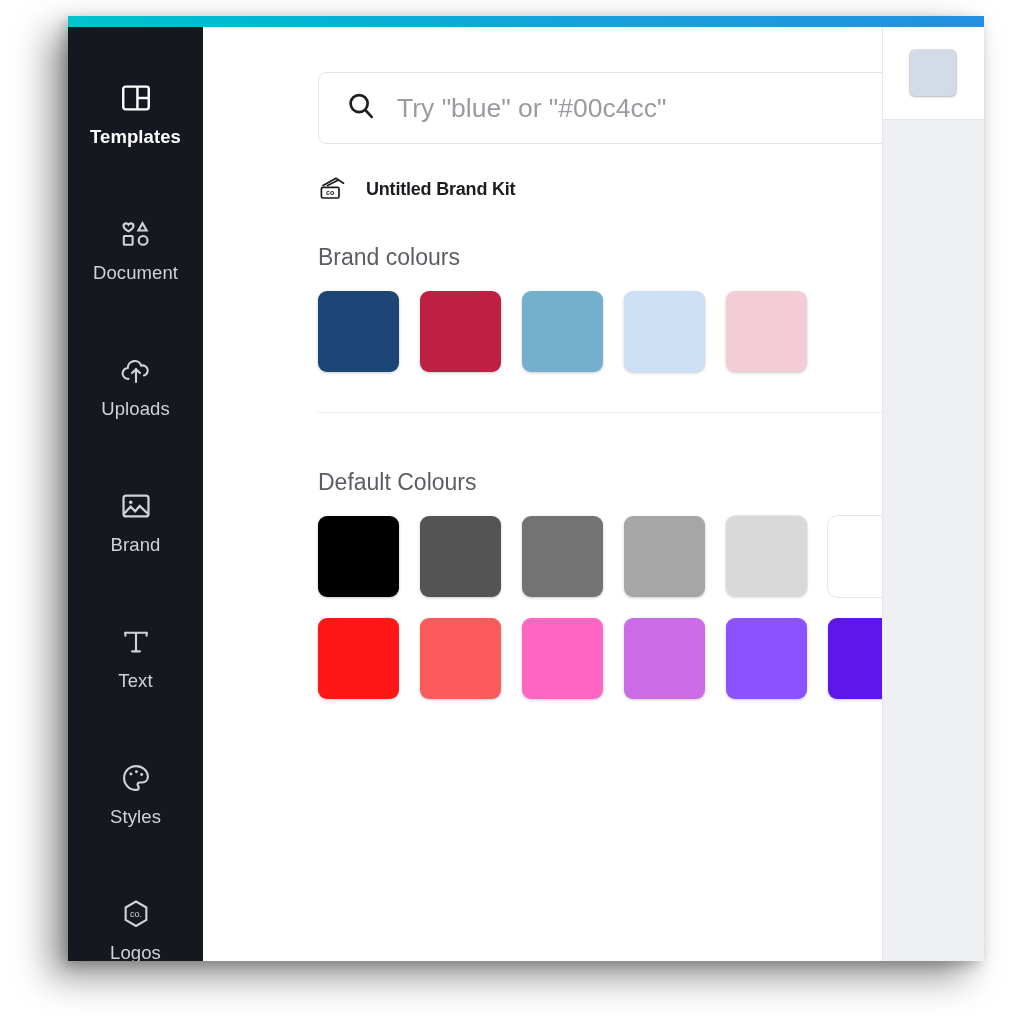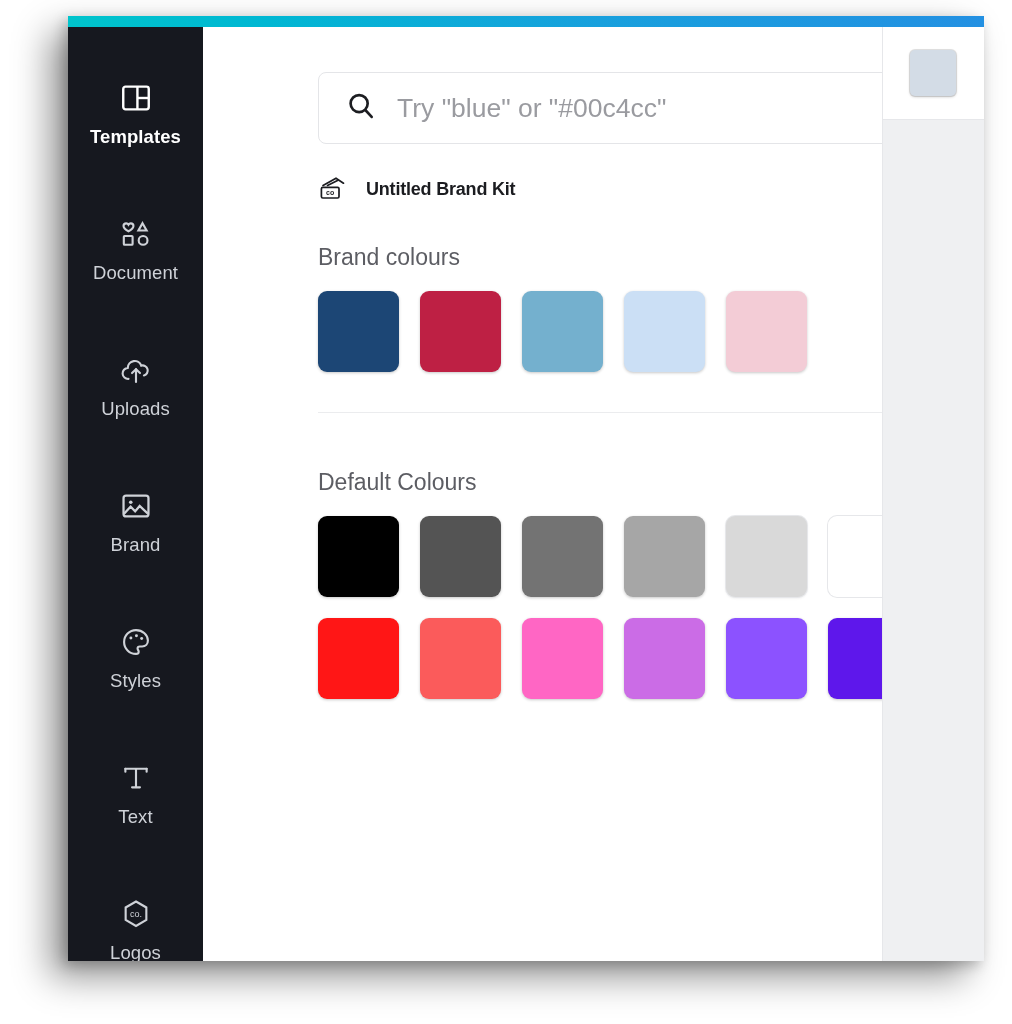--- a/index.html
+++ b/index.html
@@ -215,41 +215,41 @@
           <rect x="3.2" y="4.6" width="17.6" height="14.8" rx="1.8"></rect>
           <circle cx="8.3" cy="9.4" r="1.25" fill="#cfd2d8" stroke="none"></circle>
           <path d="M3.6 17.4l4.6 -5 3.2 3.4 3.2 -3.8 5.8 5.4"></path>
         </svg>
       </span>
       <span class="nav-label">Brand</span>
     </div>
 
     <div class="nav-item">
       <span class="nav-icon">
-        <svg width="34" height="34" viewBox="0 0 24 24" fill="none" stroke="#cfd2d8" stroke-width="1.5">
-          <path d="M12 3.6a8.4 8.4 0 1 0 0 16.8c1.3 0 1.9 -.8 1.9 -1.6 0 -.9 -.8 -1.3 -.8 -2.2 0 -.8 .7 -1.4 1.6 -1.4h1.6c2.5 0 4.1 -1.7 4.1 -4.2 0 -4 -3.7 -7.4 -8.4 -7.4z"></path>
-          <circle cx="8.4" cy="9.2" r="1.05" fill="#cfd2d8" stroke="none"></circle>
-          <circle cx="12.3" cy="7.6" r="1.05" fill="#cfd2d8" stroke="none"></circle>
-          <circle cx="16" cy="9.6" r="1.05" fill="#cfd2d8" stroke="none"></circle>
-        </svg>
-      </span>
-      <span class="nav-label">Styles</span>
-    </div>
-
-    <div class="nav-item">
-      <span class="nav-icon">
         <svg width="34" height="34" viewBox="0 0 24 24" fill="none" stroke="#cfd2d8" stroke-width="1.5" stroke-linecap="round">
           <line x1="4.5" y1="5.5" x2="19.5" y2="5.5"></line>
           <line x1="4.5" y1="5.5" x2="4.5" y2="7.6"></line>
           <line x1="19.5" y1="5.5" x2="19.5" y2="7.6"></line>
           <line x1="12" y1="5.8" x2="12" y2="18.4"></line>
           <line x1="9.2" y1="18.6" x2="14.8" y2="18.6"></line>
         </svg>
       </span>
       <span class="nav-label">Text</span>
+    </div>
+
+    <div class="nav-item">
+      <span class="nav-icon">
+        <svg width="34" height="34" viewBox="0 0 24 24" fill="none" stroke="#cfd2d8" stroke-width="1.5">
+          <path d="M12 3.6a8.4 8.4 0 1 0 0 16.8c1.3 0 1.9 -.8 1.9 -1.6 0 -.9 -.8 -1.3 -.8 -2.2 0 -.8 .7 -1.4 1.6 -1.4h1.6c2.5 0 4.1 -1.7 4.1 -4.2 0 -4 -3.7 -7.4 -8.4 -7.4z"></path>
+          <circle cx="8.4" cy="9.2" r="1.05" fill="#cfd2d8" stroke="none"></circle>
+          <circle cx="12.3" cy="7.6" r="1.05" fill="#cfd2d8" stroke="none"></circle>
+          <circle cx="16" cy="9.6" r="1.05" fill="#cfd2d8" stroke="none"></circle>
+        </svg>
+      </span>
+      <span class="nav-label">Styles</span>
     </div>
 
     <div class="nav-item">
       <span class="nav-icon">
         <svg width="34" height="34" viewBox="0 0 24 24" fill="none" stroke="#cfd2d8" stroke-width="1.5">
           <path d="M12 3.2l7.3 4.2v8.8L12 20.4 4.7 16.2V7.4z"></path>
           <text x="12" y="14.3" font-size="6.4" font-family="Liberation Sans, sans-serif" fill="#cfd2d8" stroke="none" text-anchor="middle">co.</text>
         </svg>
       </span>
       <span class="nav-label">Logos</span>

